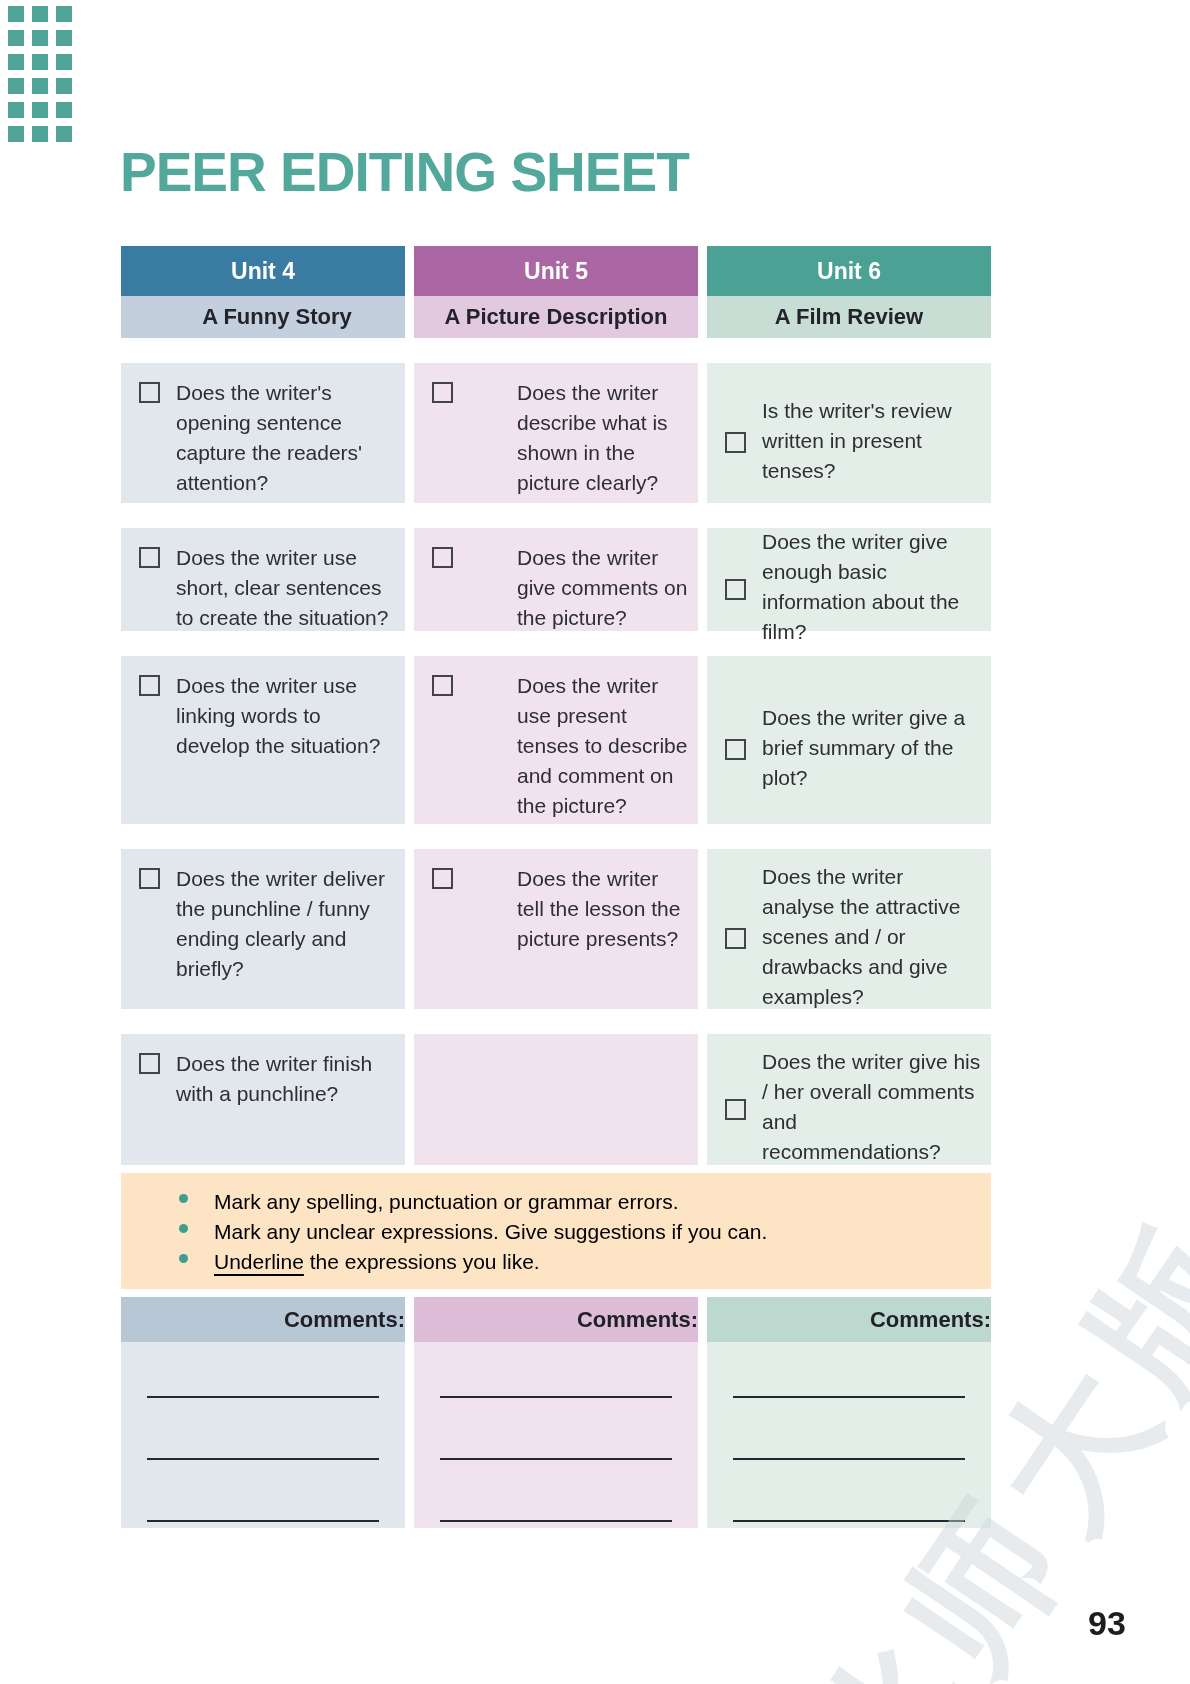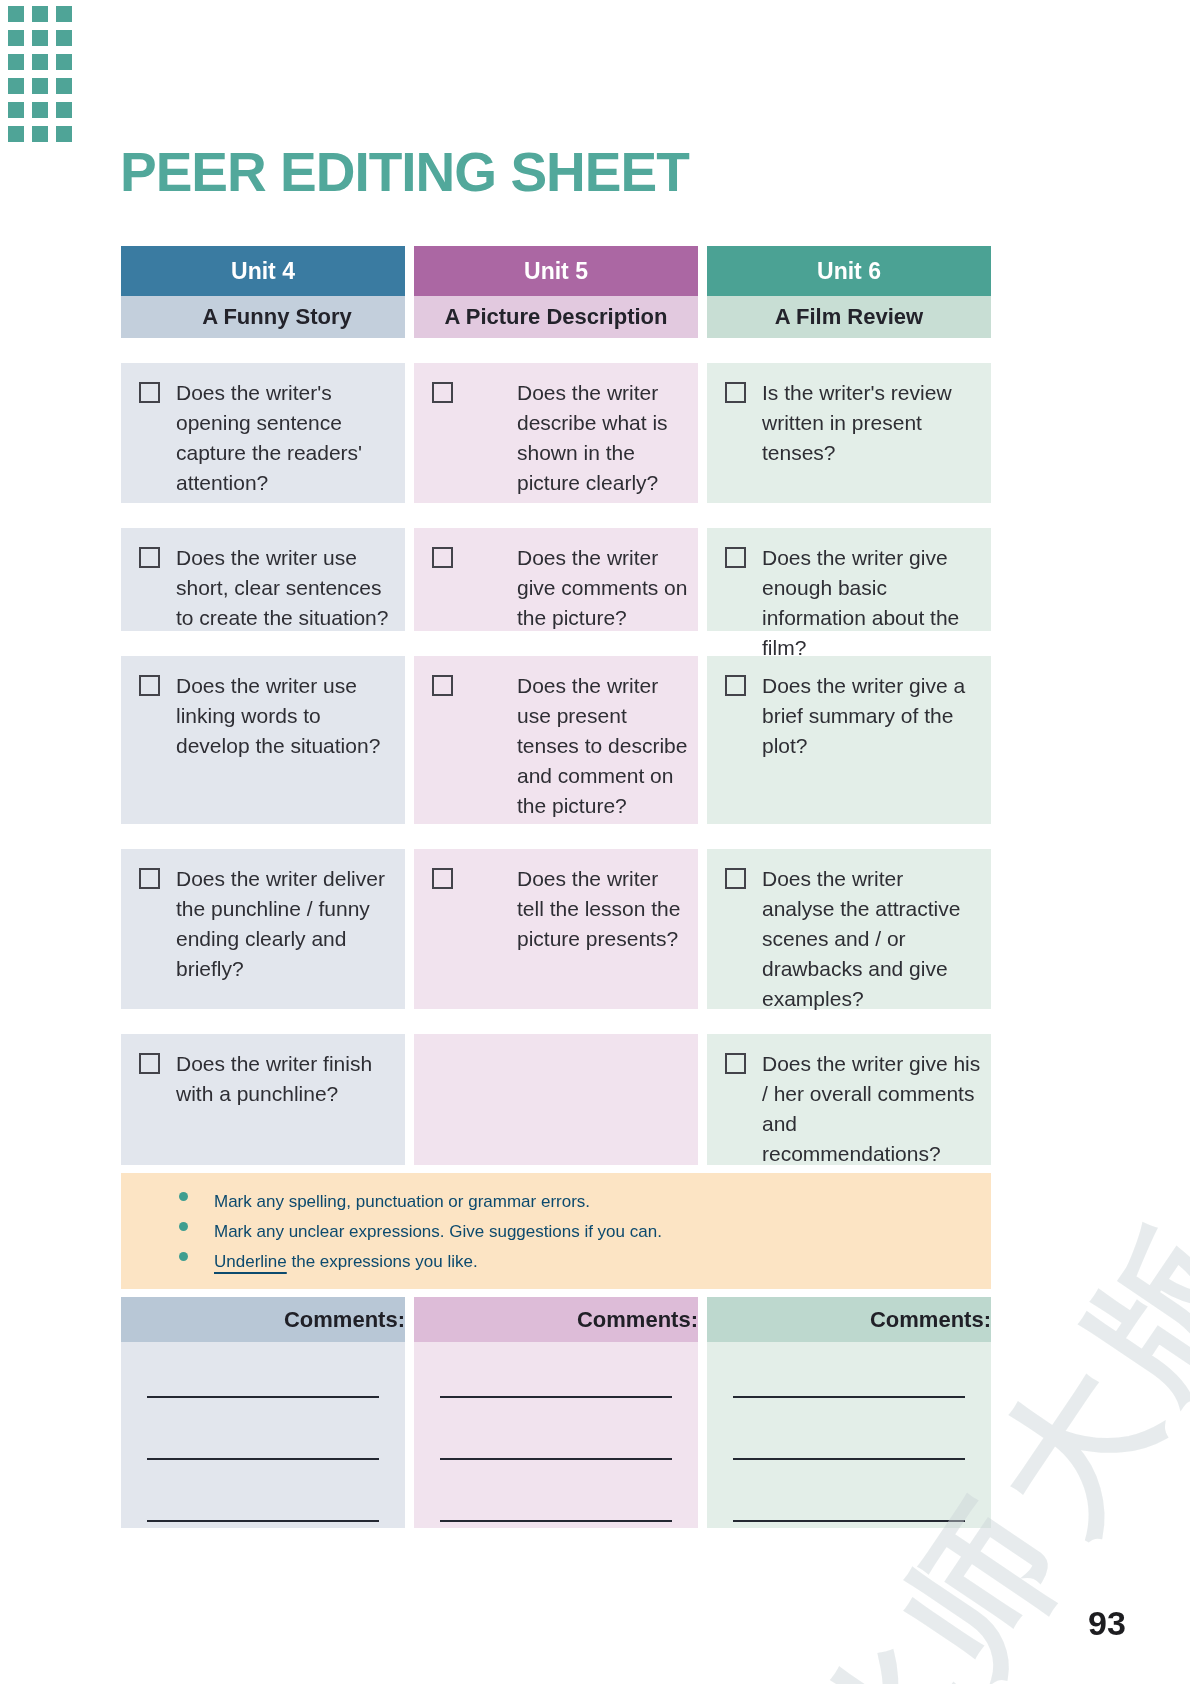--- a/index.html
+++ b/index.html
@@ -65,42 +65,42 @@
   .topic-3 { background: #c8ded4; }
 
   .cell {
     display: flex;
     align-items: flex-start;
     padding: 15px 10px 0 18px;
     margin-top: 17px;
   }
   .bg-1 { background: #e2e6ed; }
   .bg-2 { background: #f1e3ee; gap: 48px; }
-  .bg-3 { background: #e3eee8; }
+  .bg-3 { background: #e3eee8; align-items: center; }
 
   .checkbox {
     flex: none;
     width: 21px; height: 21px;
     border: 2.5px solid #43434a;
     margin: 4px 16px 0 0;
     background: transparent;
   }
   .itext {
     font-size: 21px;
     line-height: 30px;
     color: #2e2e34;
   }
 
   
   .notes {
     grid-column: 1 / -1;
     background: #fce4c4;
     padding: 14px 30px 0 58px;
   }
-  .note { font-size: 17px; line-height: 30px; color: #0c4a6e; }
+  .note { font-size: 21px; line-height: 30px; color: #000000; }
   .note .dot {
     display: inline-block;
     width: 9px; height: 9px;
     border-radius: 50%;
     background: #3f9e90;
     margin-right: 26px;
     vertical-align: 6px;
   }
   .note u { text-decoration: underline; text-underline-offset: 5px; text-decoration-thickness: 2px; }
 

